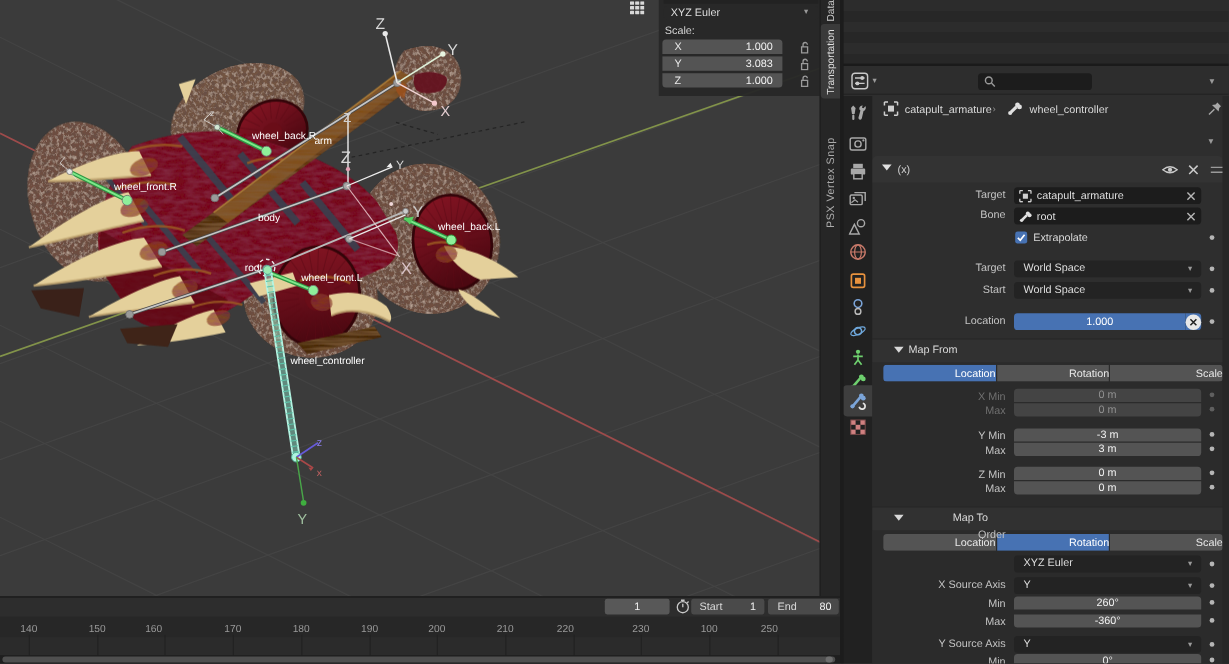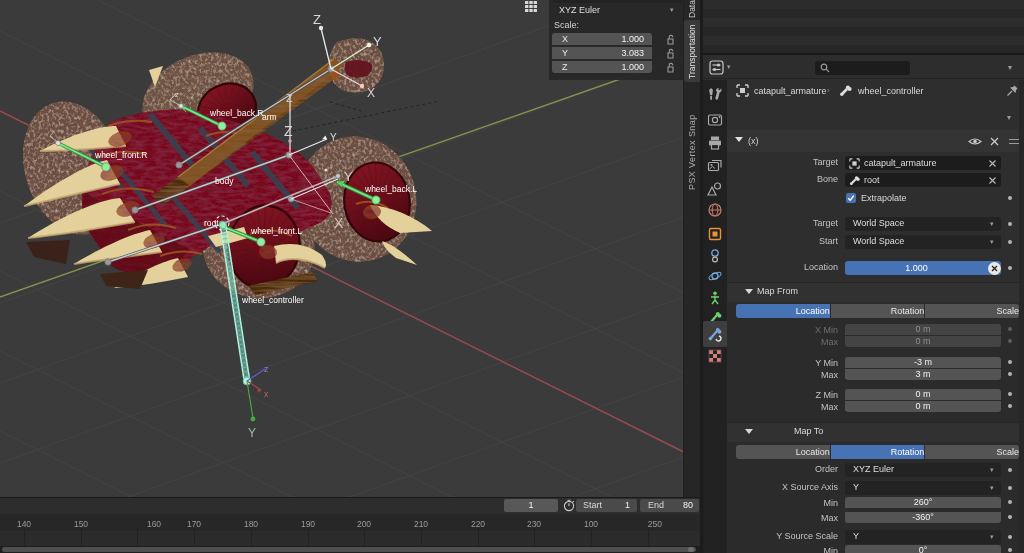--- a/index.html
+++ b/index.html
@@ -364,39 +364,39 @@
 <div class="vtxt" style="left:687px;top:79px;color:#e0e0e0">Transportation</div>
 <div class="vtxt" style="left:687px;top:190px;font-size:9px;letter-spacing:0.4px">PSX Vertex Snap</div>
 <div class="abs" style="left:0;top:497px;width:700px;height:56px;background:#2b2b2b"></div>
 <div class="abs" style="left:0;top:497px;width:700px;height:17px;background:#2d2d2d;border-top:1px solid #191919"></div>
 <div class="abs" style="left:0;top:514px;width:700px;height:17px;background:#272727"></div>
 <div class="abs" style="left:0;top:531px;width:700px;height:15px;background:#2b2b2b"></div>
 <div class="abs" style="left:10px;top:519px;width:28px;text-align:center;color:#9a9a9a;font-size:8.5px">140</div>
     <div class="abs" style="left:24px;top:529px;width:1px;height:17px;background:#222"></div>
     <div class="abs" style="left:67px;top:519px;width:28px;text-align:center;color:#9a9a9a;font-size:8.5px">150</div>
     <div class="abs" style="left:81px;top:529px;width:1px;height:17px;background:#222"></div>
-    <div class="abs" style="left:140px;top:519px;width:28px;text-align:center;color:#9a9a9a;font-size:8.5px">160</div>
+    <div class="abs" style="left:121px;top:519px;width:28px;color:#9a9a9a;font-size:8.5px">160</div>
     <div class="abs" style="left:137px;top:529px;width:1px;height:17px;background:#222"></div>
     <div class="abs" style="left:180px;top:519px;width:28px;text-align:center;color:#9a9a9a;font-size:8.5px">170</div>
     <div class="abs" style="left:194px;top:529px;width:1px;height:17px;background:#222"></div>
     <div class="abs" style="left:237px;top:519px;width:28px;text-align:center;color:#9a9a9a;font-size:8.5px">180</div>
     <div class="abs" style="left:251px;top:529px;width:1px;height:17px;background:#222"></div>
     <div class="abs" style="left:294px;top:519px;width:28px;text-align:center;color:#9a9a9a;font-size:8.5px">190</div>
     <div class="abs" style="left:308px;top:529px;width:1px;height:17px;background:#222"></div>
     <div class="abs" style="left:350px;top:519px;width:28px;text-align:center;color:#9a9a9a;font-size:8.5px">200</div>
     <div class="abs" style="left:364px;top:529px;width:1px;height:17px;background:#222"></div>
     <div class="abs" style="left:407px;top:519px;width:28px;text-align:center;color:#9a9a9a;font-size:8.5px">210</div>
     <div class="abs" style="left:421px;top:529px;width:1px;height:17px;background:#222"></div>
-    <div class="abs" style="left:464px;top:519px;width:28px;text-align:center;color:#9a9a9a;font-size:8.5px">220</div>
+    <div class="abs" style="left:464px;top:519px;width:28px;text-align:left;color:#9a9a9a;font-size:8.5px">220</div>
     <div class="abs" style="left:478px;top:529px;width:1px;height:17px;background:#222"></div>
     <div class="abs" style="left:520px;top:519px;width:28px;text-align:center;color:#9a9a9a;font-size:8.5px">230</div>
     <div class="abs" style="left:534px;top:529px;width:1px;height:17px;background:#222"></div>
     <div class="abs" style="left:577px;top:519px;width:28px;text-align:center;color:#9a9a9a;font-size:8.5px">100</div>
     <div class="abs" style="left:591px;top:529px;width:1px;height:17px;background:#222"></div>
-    <div class="abs" style="left:634px;top:519px;width:28px;text-align:right;color:#9a9a9a;font-size:8.5px">250</div>
+    <div class="abs" style="left:634px;top:519px;width:28px;text-align:left;color:#9a9a9a;font-size:8.5px">250</div>
     <div class="abs" style="left:648px;top:529px;width:1px;height:17px;background:#222"></div>
 <div class="num" style="left:504px;top:499px;width:54px;height:13px;line-height:13px;background:#585858">1</div>
 <svg class="abs" style="left:562px;top:499px" width="14" height="13" viewBox="0 0 14 13">
 <circle cx="7" cy="7" r="4.6" fill="none" stroke="#c9c9c9" stroke-width="1.1"></circle>
 <path d="M7 7 L7 4.2 M5.5 1.2 h3 M10.6 3.4 l1.2 -1.2" stroke="#c9c9c9" stroke-width="1.1" fill="none"></path>
     </svg>
 <div class="num" style="left:576px;top:499px;width:61px;height:13px;line-height:13px;background:#4a4a4a;text-align:left"><span style="padding-left:7px;color:#d8d8d8">Start</span><span style="position:absolute;right:7px">1</span></div>
 <div class="num" style="left:640px;top:499px;width:59px;height:13px;line-height:13px;background:#4a4a4a;text-align:left"><span style="padding-left:8px;color:#d8d8d8">End</span><span style="position:absolute;right:6px">80</span></div>
 <div class="abs" style="left:0;top:546px;width:700px;height:7px;background:#1f1f1f"></div>
 <div class="abs" style="left:2px;top:547px;width:694px;height:5px;background:#4f4f4f;border-radius:3px"></div>
@@ -599,35 +599,35 @@
 <div class="abs" style="left:727px;top:422px;width:292px;height:1px;background:#262626"></div>
 <div class="abs" style="left:727px;top:423px;width:292px;height:19px;background:#313131"></div>
 <div class="abs" style="left:745px;top:429px;width:0;height:0;border-left:4px solid transparent;border-right:4px solid transparent;border-top:5px solid #d8d8d8"></div>
 <div class="abs" style="left:794px;top:426px;color:#dadada;font-size:9px">Map To</div>
 <div class="abs" style="left:727px;top:442px;width:292px;height:111px;background:#2b2b2b"></div>
 <div class="seg" style="left:736px;top:445px;width:283px">
 <div>Location</div>
       <div class="on">Rotation</div>
       <div>Scale</div>
     </div>
-<div class="lbl" style="left:718px;top:464px;width:120px;color:#c3c3c3">Order</div>
+<div class="lbl" style="left:718px;top:440px;width:120px;color:#c3c3c3">Order</div>
 <div class="fld" style="left:845px;top:463px;width:156px;height:14px;background:#232323"><span style="padding-left:8px">XYZ Euler</span></div>
 <div class="chev" style="left:990px;top:466px;font-size:7px">▾</div>
 <div class="dot" style="left:1008px;top:468px;background:#b5b5b5"></div>
 <div class="lbl" style="left:718px;top:482px;width:120px;color:#c3c3c3">X Source Axis</div>
 <div class="fld" style="left:845px;top:481px;width:156px;height:14px;background:#232323"><span style="padding-left:8px">Y</span></div>
 <div class="chev" style="left:990px;top:484px;font-size:7px">▾</div>
 <div class="dot" style="left:1008px;top:486px;background:#b5b5b5"></div>
 <div class="lbl" style="left:718px;top:498px;width:120px;color:#c3c3c3">Min</div>
 <div class="num" style="left:845px;top:497px;width:156px;height:11px;line-height:11px;border-radius:3px 3px 0 0">260°</div>
 <div class="dot" style="left:1008px;top:500px;background:#b5b5b5"></div>
 <div class="lbl" style="left:718px;top:513px;width:120px;color:#c3c3c3">Max</div>
 <div class="num" style="left:845px;top:512px;width:156px;height:11px;line-height:11px;border-radius:0 0 3px 3px">-360°</div>
 <div class="dot" style="left:1008px;top:515px;background:#b5b5b5"></div>
-<div class="lbl" style="left:718px;top:531px;width:120px;color:#c3c3c3">Y Source Scale</div>
+<div class="lbl" style="left:718px;top:531px;width:120px;color:#c3c3c3">Y Source Axis</div>
 <div class="fld" style="left:845px;top:530px;width:156px;height:14px;background:#232323"><span style="padding-left:8px">Y</span></div>
 <div class="chev" style="left:990px;top:533px;font-size:7px">▾</div>
 <div class="dot" style="left:1008px;top:535px;background:#b5b5b5"></div>
 <div class="lbl" style="left:718px;top:546px;width:120px;color:#c3c3c3">Min</div>
 <div class="num" style="left:845px;top:545px;width:156px;height:8px;line-height:11px;border-radius:3px 3px 0 0;overflow:hidden">0°</div>
 <div class="dot" style="left:1008px;top:548px;background:#b5b5b5"></div>
 <div class="abs" style="left:1019px;top:80px;width:5px;height:473px;background:#2a2a2a"></div>
 <div class="abs" style="left:1019px;top:80px;width:5px;height:473px;background:#272727"></div>
 <div class="abs" style="left:700px;top:524px;color:#8a8a8a;font-size:9px">‹</div>
 <div class="abs" style="left:700px;top:0;width:3px;height:553px;background:#1c1c1c"></div>

